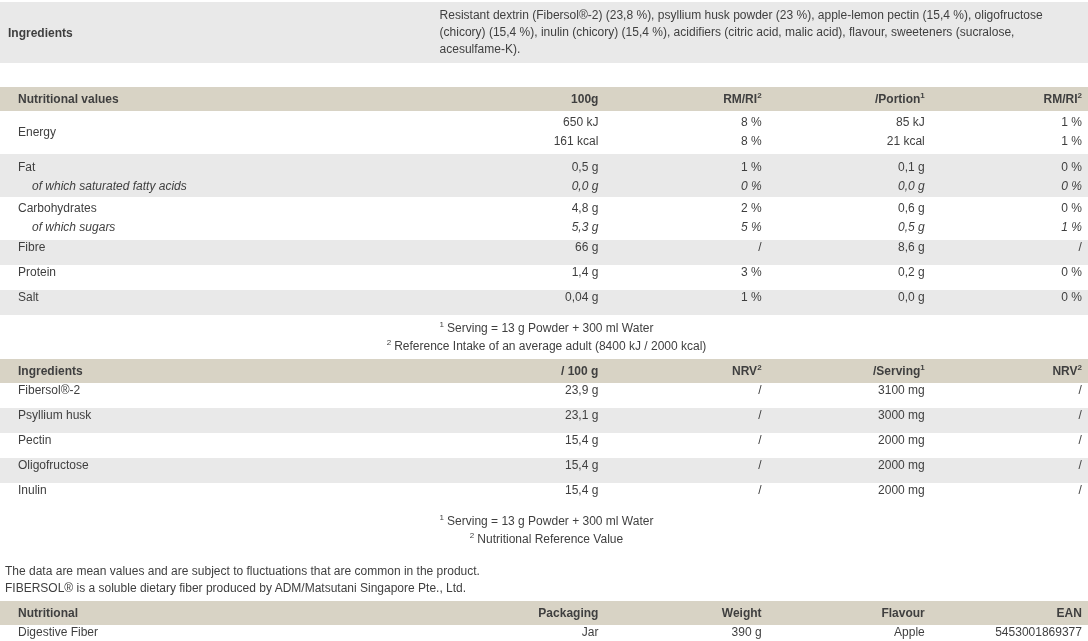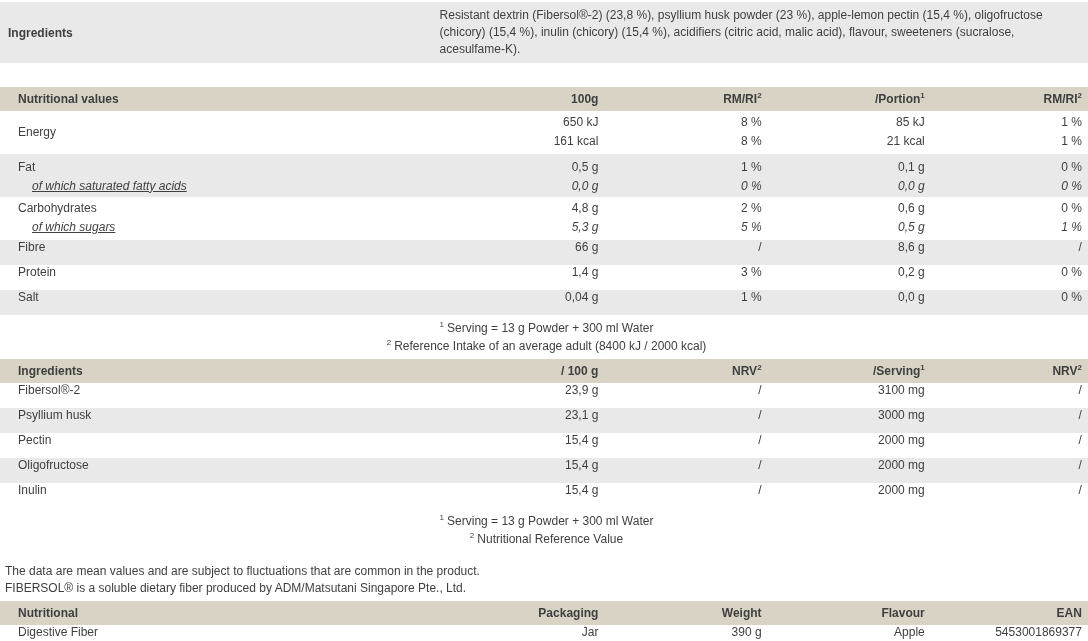--- a/index.html
+++ b/index.html
@@ -46,21 +46,21 @@
   .row.dbl .lab.labmid { display: flex; align-items: center; padding-top: 0; }
   .striped { background: var(--stripe-bg, #e9e9e9); align-items: center; }
 
   .c.lab { flex: 0 0 42%; padding-left: 18px; }
   .c.v   { text-align: right; }
   .c.v1  { flex: 0 0 13%; }
   .c.v2  { flex: 0 0 15%; }
   .c.v3  { flex: 0 0 15%; }
   .c.v4  { flex: 0 0 15%; padding-right: 6px; }
 
-  .sub { font-style: italic; padding-left: 14px; text-decoration: underline; }
+  .sub { font-style: italic; padding-left: 14px; }
   .it  { font-style: italic; }
 
   sup { font-size: 8px; line-height: 0; vertical-align: super; }
 
   
   .foot { padding: 4px 0 2px 5px; line-height: 18px; text-align: center; }
   .foot .ft { margin-left: 3px; }
   .notes { margin: 13px 0 0 5px; line-height: 17px; }
   .gap24 { height: 24px; }
   .mt2 { margin-top: 2px; }

